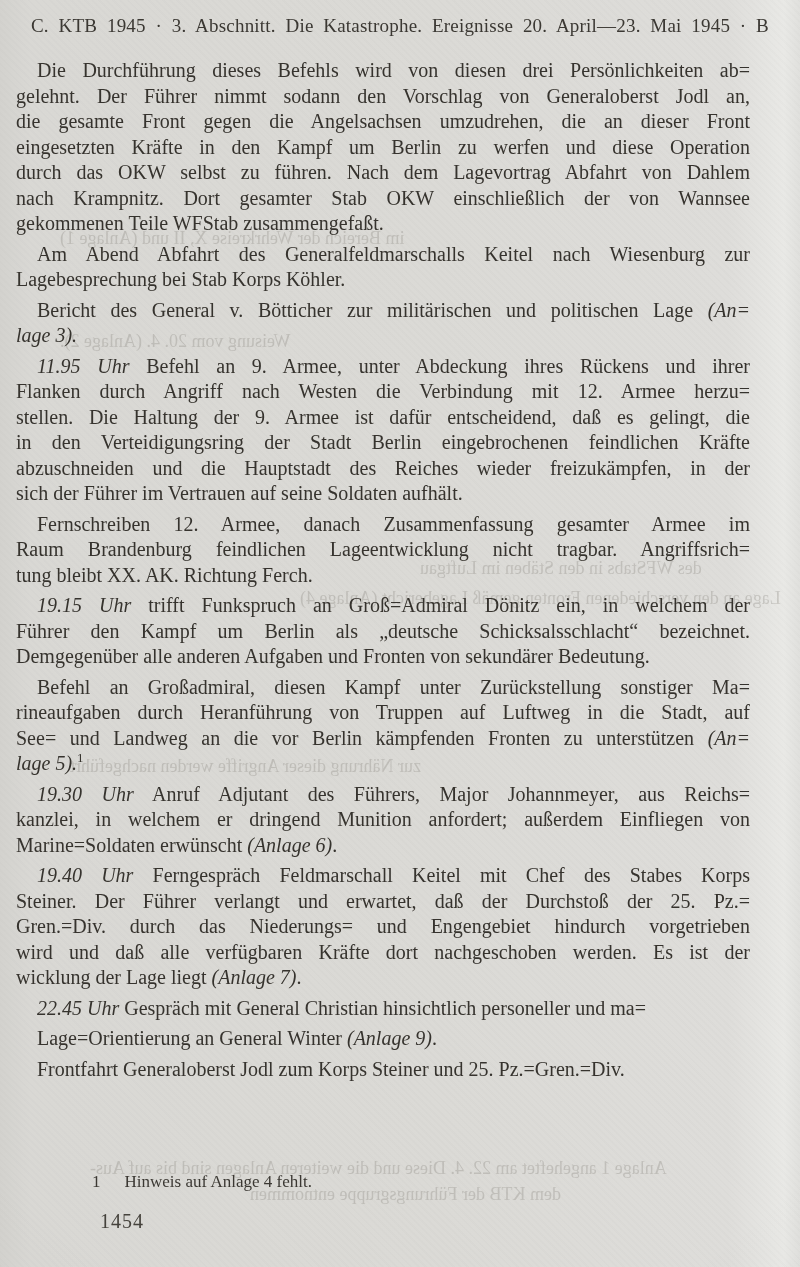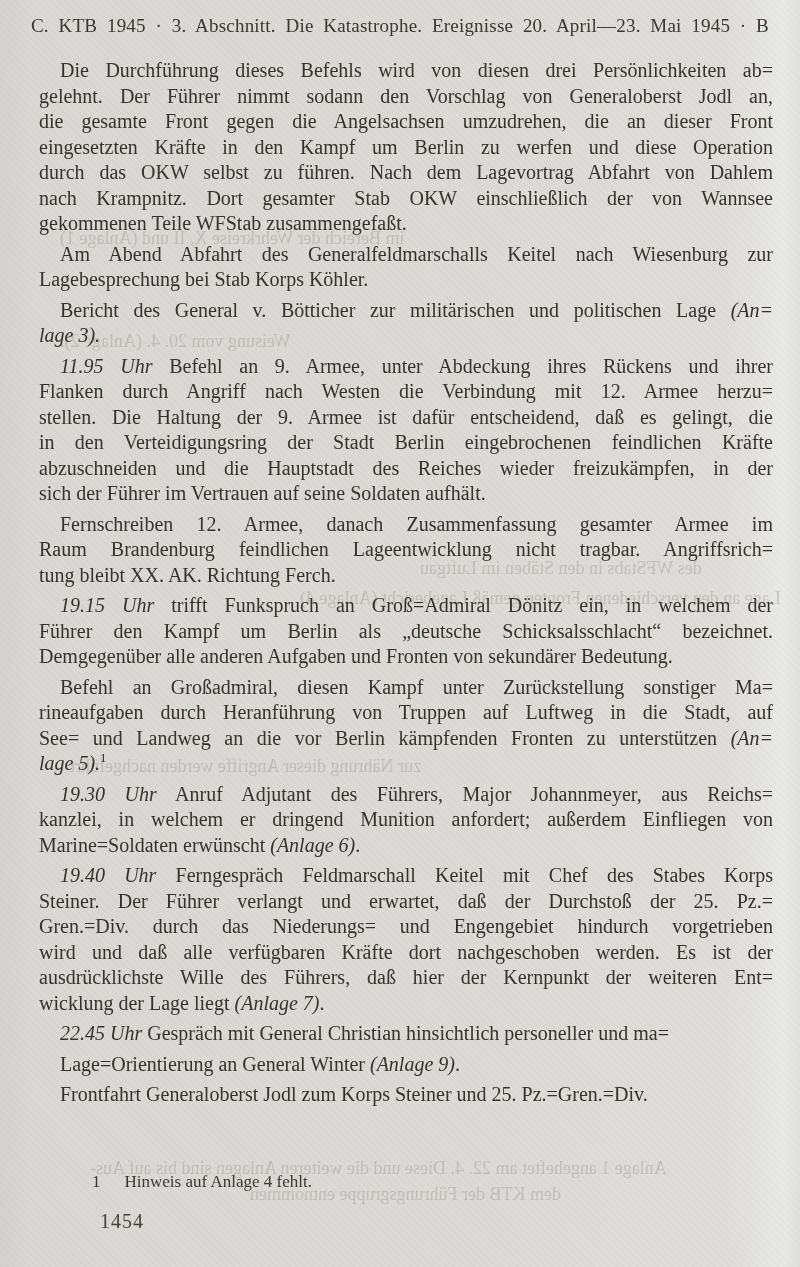--- a/index.html
+++ b/index.html
@@ -19,21 +19,21 @@
     position: absolute;
     left: 31px; top: 15px; width: 738px;
     font-size: 19px;
     letter-spacing: 0.2px;
     text-align: justify;
     text-align-last: justify;
     color: #3b3833;
   }
   .body-text {
     position: absolute;
-    left: 39px; top: 58px; width: 734px;
+    left: 16px; top: 58px; width: 734px;
     font-size: 20px;
     line-height: 25.5px;
   }
   .para { margin-top: 5px; }
   .para:first-child { margin-top: 0; }
   .line { text-align: justify; text-align-last: justify; }
   .para .line:last-child { text-align-last: left; }
   .para .line:first-child { text-indent: 21px; }
   .it { font-style: italic; margin-top: 36px; }
   .sup { vertical-align: super; font-size: 13px; line-height: 0; }
@@ -126,21 +126,20 @@
       <div class="para">
         <div class="line"><span class="it">19.30 Uhr</span><span> Anruf Adjutant des Führers, Major Johannmeyer, aus Reichs=</span></div>
         <div class="line"><span>kanzlei, in welchem er dringend Munition anfordert; außerdem Einfliegen von</span></div>
         <div class="line"><span>Marine=Soldaten erwünscht </span><span class="it">(Anlage 6)</span><span>.</span></div>
       </div>
       <div class="para">
         <div class="line"><span class="it">19.40 Uhr</span><span> Ferngespräch Feldmarschall Keitel mit Chef des Stabes Korps</span></div>
         <div class="line"><span>Steiner. Der Führer verlangt und erwartet, daß der Durchstoß der 25. Pz.=</span></div>
         <div class="line"><span>Gren.=Div. durch das Niederungs= und Engengebiet hindurch vorgetrieben</span></div>
         <div class="line"><span>wird und daß alle verfügbaren Kräfte dort nachgeschoben werden. Es ist der</span></div>
-        <div class="line"><span>ausdrücklichste Wille des Führers, daß hier der Kernpunkt der weiteren Ent=</span></div>
         <div class="line"><span>wicklung der Lage liegt </span><span class="it">(Anlage 7)</span><span>.</span></div>
       </div>
       <div class="para">
         <div class="line"><span class="it">22.45 Uhr</span><span> Gespräch mit General Christian hinsichtlich personeller und ma=</span></div>
       </div>
       <div class="para">
         <div class="line"><span>Lage=Orientierung an General Winter </span><span class="it">(Anlage 9)</span><span>.</span></div>
       </div>
       <div class="para">
         <div class="line"><span>Frontfahrt Generaloberst Jodl zum Korps Steiner und 25. Pz.=Gren.=Div.</span></div>

